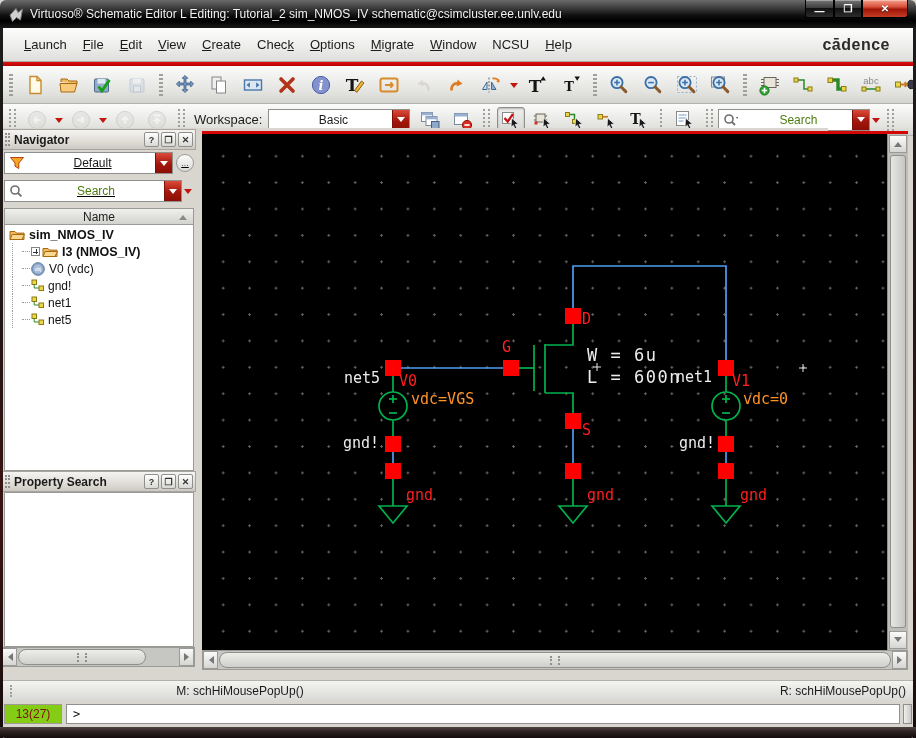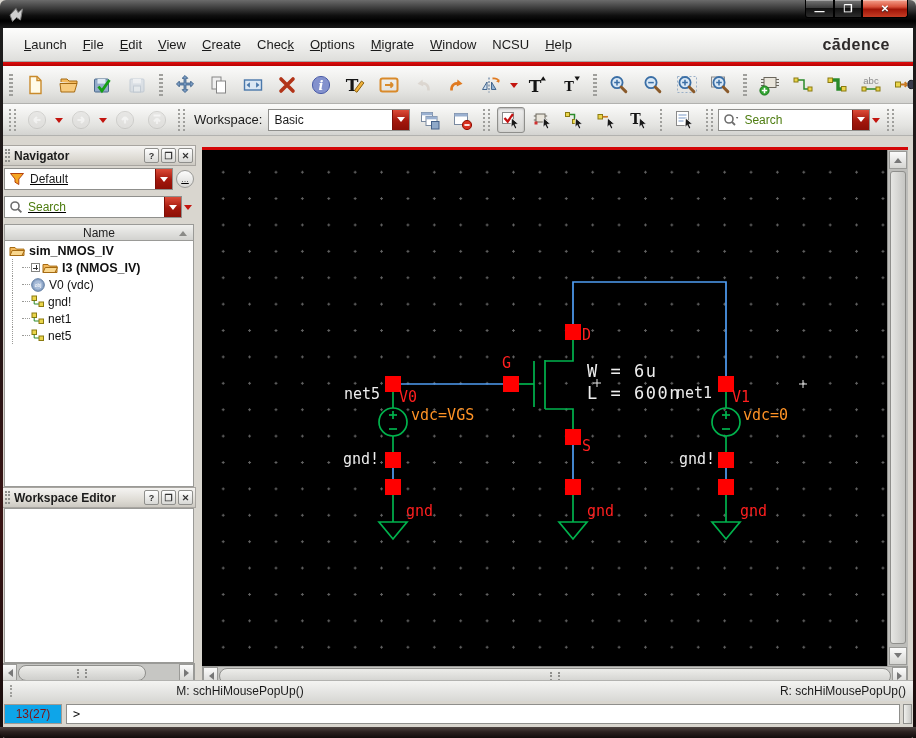--- a/index.html
+++ b/index.html
@@ -45,28 +45,28 @@
   .tgroup{display:flex;align-items:center;}
   .tbtn{width:30px;height:30px;margin:0 2px;border:1px solid transparent;border-radius:3px;
     display:flex;align-items:center;justify-content:center;}
   #tb2 .tbtn{width:28px;height:26px;}
   .tbtn.disabled{opacity:.5;}
   .tbtn.active{border:1px solid #8f8f8c;background:linear-gradient(#efefef,#d6d6d3);box-shadow:inset 0 1px 2px rgba(0,0,0,.25);}
   .dd{width:12px;height:26px;display:flex;align-items:center;justify-content:center;}
   .tri-red{width:0;height:0;border:4px solid transparent;border-top:5px solid #c3150f;margin-top:5px;}
   .ws-label{font-size:13px;color:#1b1b1b;margin:0 6px 0 4px;}
   .combo{height:22px;background:#fff;border:1px solid #8f8f8c;display:flex;align-items:center;}
-  .combo-text{flex:1;font-size:12px;color:#1b1b1b;padding-left:5px;white-space:nowrap;overflow:hidden;}
+  .combo-text{flex:1;font-size:12px;color:#1b1b1b;padding-left:5px;white-space:nowrap;overflow:hidden;text-align:center;}
   .combo-text.placeholder{color:#4d7c0f;}
   .combo-dd{width:17px;align-self:stretch;background:linear-gradient(#dd4b38,#a3170c 55%,#8c0f06);
     border-left:1px solid #7c0f07;display:flex;align-items:center;justify-content:center;}
   .tri-white{width:0;height:0;border:4px solid transparent;border-top:5px solid #fff;margin-top:4px;}
   .combo .ic{margin-left:4px;display:flex;align-items:center;}
   
-  #main{position:absolute;top:144px;left:0;width:828px;height:544px;background:#d9d6cf;}
+  #main{position:absolute;top:128px;left:0;width:828px;height:544px;background:#d9d6cf;}
   
   .panel{position:absolute;left:2px;width:194px;background:#d9d6cf;display:flex;flex-direction:column;}
   #navigator{top:1px;height:342px;}
   #propeditor{top:343px;height:176px;}
   .panel-header{height:21px;display:flex;align-items:center;
     background:linear-gradient(#f5f4f2,#dcd9d2 70%,#ccc9c2);border:1px solid #a8a5a0;}
   .panel-grip{width:5px;height:13px;margin:0 4px 0 2px;border-left:2px dotted #8f8f8c;border-right:2px dotted #8f8f8c;}
   .panel-title{font-size:12px;font-weight:bold;color:#1b1b1b;flex:1;}
   .phbtn{width:15px;height:15px;margin-right:2px;border:1px solid #8f8f8c;border-radius:2px;
     background:linear-gradient(#fff,#d8d8d5);font-size:9px;display:flex;align-items:center;justify-content:center;color:#333;font-weight:bold;}
@@ -115,40 +115,41 @@
   #vs-thumb{position:absolute;left:2px;right:2px;top:21px;bottom:22px;border:1px solid #8f8f8c;border-radius:3px;
     background:linear-gradient(90deg,#e6e6e3,#c6c6c3);}
   
   #statusbar{position:absolute;top:680px;left:0;width:916px;height:21px;
     background:linear-gradient(#f4f4f2,#d8d8d5);border-top:1px solid #b2b2af;
     display:flex;align-items:center;font-size:12px;color:#1b1b1b;padding:0 10px;}
   #status-grip{width:4px;height:12px;border-left:2px dotted #9f9f9c;margin-right:4px;}
   #status-left{flex:1;} #status-mid{flex:1;text-align:center;} #status-right{flex:1;text-align:right;}
   #cmdline{position:absolute;top:701px;left:0;width:916px;height:26px;background:#d9d6cf;
     display:flex;align-items:center;padding:0 4px;}
-  #cmd-counter{width:58px;height:20px;background:#0ea5e9;border:1px solid #a09a94;
+  #cmd-counter{width:58px;height:20px;background:#84cc16;border:1px solid #a09a94;
     font-size:12px;color:#7e1414;display:flex;align-items:center;justify-content:center;}
   #cmd-input{flex:1;height:20px;background:#fff;border:1px solid #8f8f8c;margin-left:4px;
     font-size:12px;color:#111;display:flex;align-items:center;padding-left:6px;font-family:"DejaVu Sans Mono",monospace;}
   #cmd-scroll{width:9px;height:20px;margin-left:3px;background:linear-gradient(90deg,#efefec,#c9c9c6);border:1px solid #8f8f8c;}
 </style>
 </head>
 <body>
 
 <div id="window">
   <div class="frame-side" id="frame-left"></div>
   <div class="frame-side" id="frame-right"></div>
   <div id="frame-bottom"></div>
 
   <div id="titlebar">
     <span id="app-icon">
         <svg width="16" height="16" viewBox="0 0 16 16">
           <path d="M2 9l6-6.5 2 4 4.5-3.5-2 11-4-2.5-4 4z" fill="#cfcfcf" stroke="#7a7a7a"></path>
         </svg>
       </span>
+    <span id="window-title">Virtuoso® Schematic Editor L Editing: Tutorial_2 sim_NMOS_IV schematic@csimcluster.ee.unlv.edu</span>
     <div id="win-controls">
       <div class="wbtn" id="btn-min">
           <span class="wglyph">—</span>
         </div>
       <div class="wbtn" id="btn-max">
           <span class="wglyph">❐</span>
         </div>
       <div class="wbtn" id="btn-close">
           <span class="wglyph">✕</span>
         </div>
@@ -602,21 +603,21 @@
               </svg>
             </span>
             <span class="lbl">net5</span>
           </div>
         </div>
     </div>
 
     <div class="panel" id="propeditor">
       <div class="panel-header">
         <span class="panel-grip"></span>
-        <span class="panel-title">Workspace Editor</span>
+        <span class="panel-title">Property Search</span>
         <span class="phbtn">?</span>
         <span class="phbtn">❐</span>
         <span class="phbtn">✕</span>
       </div>
       <div id="prop-body"></div>
     </div>
 
     <div class="hscroll" id="left-hscroll">
       <div class="sb-arrow">
           <span class="tri left"></span>

